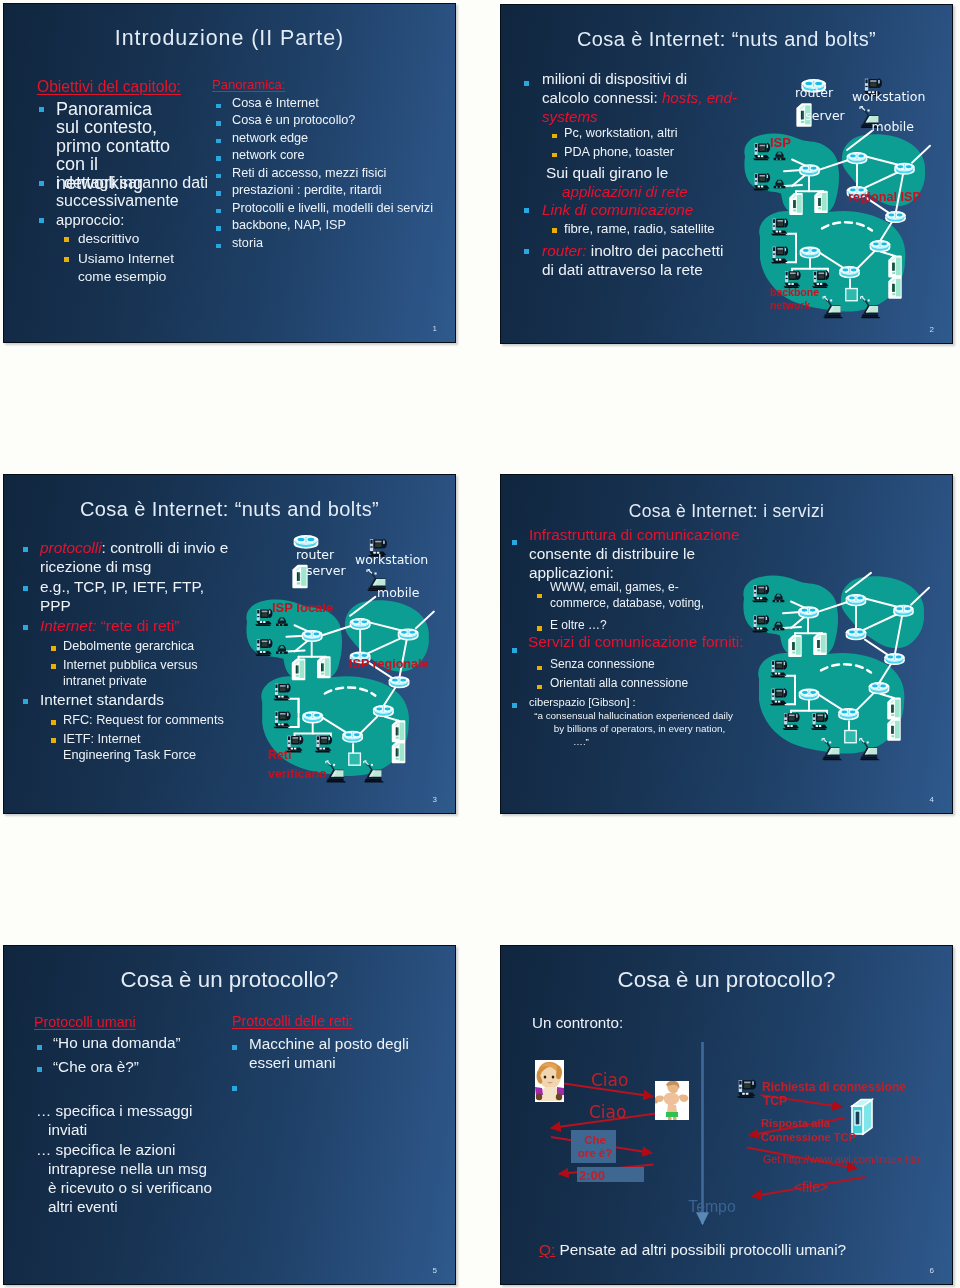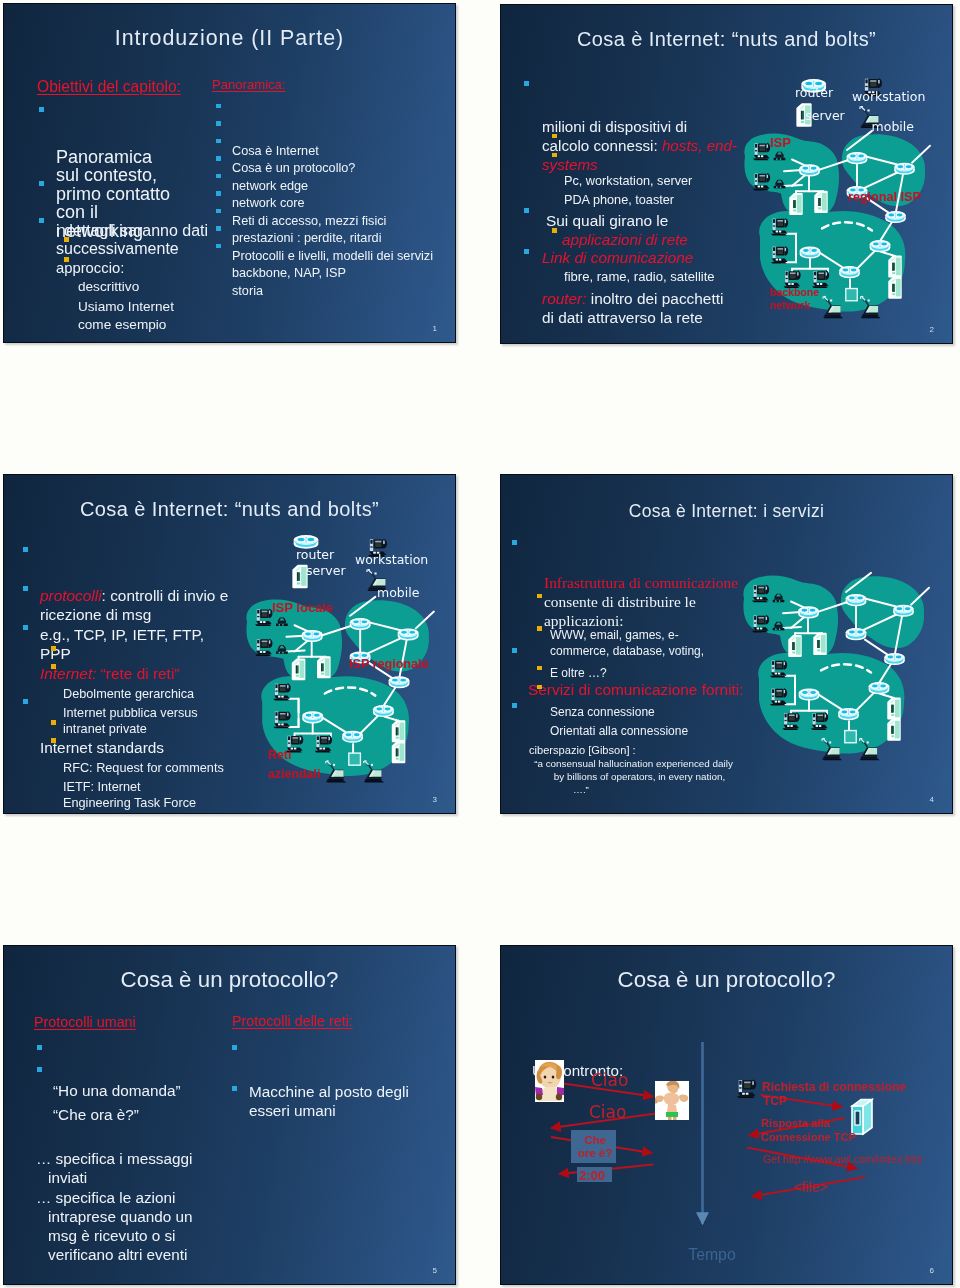--- a/index.html
+++ b/index.html
@@ -8,21 +8,21 @@
   .page{position:relative;width:960px;height:1288px;background:#fdfdfa;}
   .slide{position:absolute;width:453px;height:340px;overflow:hidden;
     background:linear-gradient(100deg,#10263f 0%,#16304e 28%,#1e3f65 60%,#2a5181 88%,#2e5a8c 100%);
     border:1.2px solid #070d16;box-sizing:border-box;box-shadow:1.5px 1.5px 2px rgba(120,120,120,0.35);}
   .s1{left:3px;top:3px;} .s2{left:500px;top:4px;}
   .s3{left:3px;top:474px;} .s4{left:500px;top:474px;}
   .s5{left:3px;top:945px;} .s6{left:500px;top:945px;}
   .title{position:absolute;width:100%;text-align:center;color:#e3ecf6;font-size:21px;letter-spacing:1.4px;top:23px;}
   .pageno{position:absolute;right:18px;bottom:9px;color:#cfdff0;font-size:8px;}
   .hd{position:absolute;color:#ea1228;text-decoration:underline;text-underline-offset:2px;white-space:nowrap;}
-  .bl{position:absolute;margin-top:48px;}
+  .bl{position:absolute;}
   .bul{position:absolute;background:#29a8e0;}
   .bug{position:absolute;background:#e8b006;}
   .w{color:#eef3f8;}
   .r{color:#e8112d;}
   .it{font-style:italic;}
   .diag{position:absolute;}
   .clabel{position:absolute;color:#c81020;font-weight:bold;white-space:nowrap;pointer-events:none;}
   .leglab{position:absolute;color:#f2f8ff;white-space:nowrap;font-family:"DejaVu Sans",sans-serif;font-size:12.5px;line-height:12.5px;}
 </style>
 </head>
@@ -215,21 +215,21 @@
   </div>
   <div class="slide s2">
     <div class="title" style="font-size:20px;letter-spacing:0.41px;top:23px;">Cosa è Internet: “nuts and bolts”</div>
 
     <div class="bul" style="left:23px;top:76px;width:5px;height:5px;"></div>
     <div class="bl" style="left:41px;top:64px;width:204px;font-size:15.2px;line-height:19px;">
       <span class="w" style="display:block;white-space:nowrap">milioni di dispositivi di</span><span class="w">calcolo connessi: </span><span class="r it">hosts, end-systems</span>
     </div>
 
     <div class="bug" style="left:51px;top:128.5px;width:4.5px;height:4.5px;"></div>
-    <div class="bl w" style="left:63px;top:121px;font-size:12.7px;white-space:nowrap;">Pc, workstation, server</div>
+    <div class="bl w" style="left:63px;top:121px;font-size:12.7px;white-space:nowrap;">Pc, workstation, altri</div>
     <div class="bug" style="left:51px;top:147.5px;width:4.5px;height:4.5px;"></div>
     <div class="bl w" style="left:63px;top:140px;font-size:12.7px;white-space:nowrap;">PDA phone, toaster</div>
 
     <div class="bl w" style="left:45px;top:159px;font-size:15.4px;white-space:nowrap;">Sui quali girano le</div>
     <div class="bl r it" style="left:61px;top:178px;font-size:15.2px;white-space:nowrap;">applicazioni di rete</div>
 
     <div class="bul" style="left:23px;top:203px;width:5px;height:5px;"></div>
     <div class="bl r it" style="left:41px;top:196px;font-size:15.4px;white-space:nowrap;">Link di comunicazione</div>
 
     <div class="bug" style="left:51px;top:223px;width:4.5px;height:4.5px;"></div>
@@ -295,30 +295,30 @@
         <use href="#ic-workstation" transform="translate(137,17) scale(1.08)"></use>
         <use href="#ic-mobile" transform="translate(137,50) scale(1.0)"></use>
         <use href="#net-diagram" transform="translate(1,66) scale(1.01,1.05)"></use>
       </svg>
       <div class="leglab" style="left:61px;top:22px;">router</div>
       <div class="leglab" style="left:71px;top:38px;">server</div>
       <div class="leglab" style="left:120px;top:27px;">workstation</div>
       <div class="leglab" style="left:142px;top:60px;">mobile</div>
       <div class="clabel" style="left:37px;top:73px;font-size:13px;">ISP locale</div>
       <div class="clabel" style="left:114px;top:130px;font-size:12.6px;">ISP regionale</div>
-      <div class="clabel" style="left:33px;top:219px;font-size:12.4px;line-height:19px;width:34px;white-space:normal;">Reti aziendali</div>
+      <div class="clabel" style="left:33px;top:219px;font-size:12.4px;line-height:19px;width:34px;white-space:normal;">Reti verificano</div>
     </div>
 
     <div class="pageno">3</div>
   </div>
   <div class="slide s4">
     <div class="title" style="font-size:17.5px;letter-spacing:0.29px;top:26px;">Cosa è Internet: i servizi</div>
 
     <div class="bul" style="left:11px;top:64.5px;width:5px;height:5px;"></div>
-    <div class="bl" style="left:43px;top:50px;width:222px;font-size:15.4px;line-height:19px;font-family:Liberation Serif, serif;">
+    <div class="bl" style="left:28px;top:50px;width:222px;font-size:15.4px;line-height:19px;">
       <span class="r">Infrastruttura di comunicazione</span><span class="w"> consente di distribuire le applicazioni:</span>
     </div>
 
     <div class="bug" style="left:36px;top:118.5px;width:4.5px;height:4.5px;"></div>
     <div class="bl w" style="left:49px;top:104px;width:160px;font-size:12px;line-height:16px;">WWW, email, games, e-commerce, database, voting,</div>
 
     <div class="bug" style="left:36px;top:151px;width:4.5px;height:4.5px;"></div>
     <div class="bl w" style="left:49px;top:143px;font-size:12px;white-space:nowrap;">E oltre …?</div>
 
     <div class="bul" style="left:11px;top:172.5px;width:5px;height:5px;"></div>
@@ -349,21 +349,21 @@
   <div class="slide s5">
     <div class="title" style="font-size:22.3px;letter-spacing:0.04px;top:21px;">Cosa è un protocollo?</div>
 
     <div class="hd" style="left:30px;top:68px;font-size:14.3px;">Protocolli umani</div>
     <div class="bul" style="left:33px;top:98.5px;width:5px;height:5px;"></div>
     <div class="bl w" style="left:49px;top:88px;font-size:15.3px;white-space:nowrap;">“Ho una domanda”</div>
     <div class="bul" style="left:33px;top:120.5px;width:5px;height:5px;"></div>
     <div class="bl w" style="left:49px;top:112px;font-size:15.3px;white-space:nowrap;">“Che ora è?”</div>
 
     <div class="bl w" style="left:32px;top:155px;width:154px;font-size:15.3px;line-height:19px;text-indent:-12px;padding-left:12px;">… specifica i messaggi inviati</div>
-    <div class="bl w" style="left:32px;top:194px;width:165px;font-size:15.3px;line-height:19px;text-indent:-12px;padding-left:12px;">… specifica le azioni intraprese quando un msg è ricevuto o si verificano altri eventi</div>
+    <div class="bl w" style="left:32px;top:194px;width:165px;font-size:15.3px;line-height:19px;text-indent:-12px;padding-left:12px;">… specifica le azioni intraprese nella un msg è ricevuto o si verificano altri eventi</div>
 
     <div class="hd" style="left:228px;top:67px;font-size:14.3px;">Protocolli delle reti:</div>
     <div class="bul" style="left:228px;top:98.5px;width:5px;height:5px;"></div>
     <div class="bl w" style="left:245px;top:88px;width:165px;font-size:15.3px;line-height:19px;">Macchine al posto degli esseri umani</div>
     <div class="bul" style="left:228px;top:139.5px;width:5px;height:5px;"></div>
 
 
     <div class="pageno">5</div>
   </div>
   <div class="slide s6">
@@ -425,21 +425,21 @@
         <path d="M13 36 l3.5 0 l0 3 l-3.5 0 z" fill="#d9a978"></path>
         <path d="M18 36 l3.5 0 l0 3 l-3.5 0 z" fill="#d9a978"></path>
       </svg>
     </div>
 
     <div class="clabel" style="left:90px;top:124px;font-size:17px;font-weight:normal;color:#c0202a;font-family:'DejaVu Sans',sans-serif;">Ciao</div>
     <div class="clabel" style="left:88px;top:156px;font-size:17px;font-weight:normal;color:#c0202a;font-family:'DejaVu Sans',sans-serif;">Ciao</div>
     <div style="position:absolute;left:70px;top:183.5px;width:45px;height:33.5px;background:#3e6791;">
       <div class="clabel" style="left:6px;top:4px;font-size:11.5px;color:#c0202a;line-height:13px;width:36px;white-space:normal;text-align:center;">Che ore è?</div>
     </div>
-    <div style="position:absolute;left:76px;top:220.5px;width:35px;height:15px;background:#3e6791;">
+    <div style="position:absolute;left:76px;top:220.5px;width:35px;height:15px;background:#3e6791;padding-left:32px;">
       <div class="clabel" style="left:2px;top:1px;font-size:13px;color:#c0202a;">2:00</div>
     </div>
 
     <div style="position:absolute;left:231px;top:132px;">
       <svg width="30" height="24" viewBox="-15 -12 30 24">
         <use href="#ic-workstation" transform="translate(0,1) scale(1.1)"></use>
       </svg>
     </div>
     <div style="position:absolute;left:348px;top:150px;">
       <svg width="34" height="44" viewBox="-14 -28 34 44">

